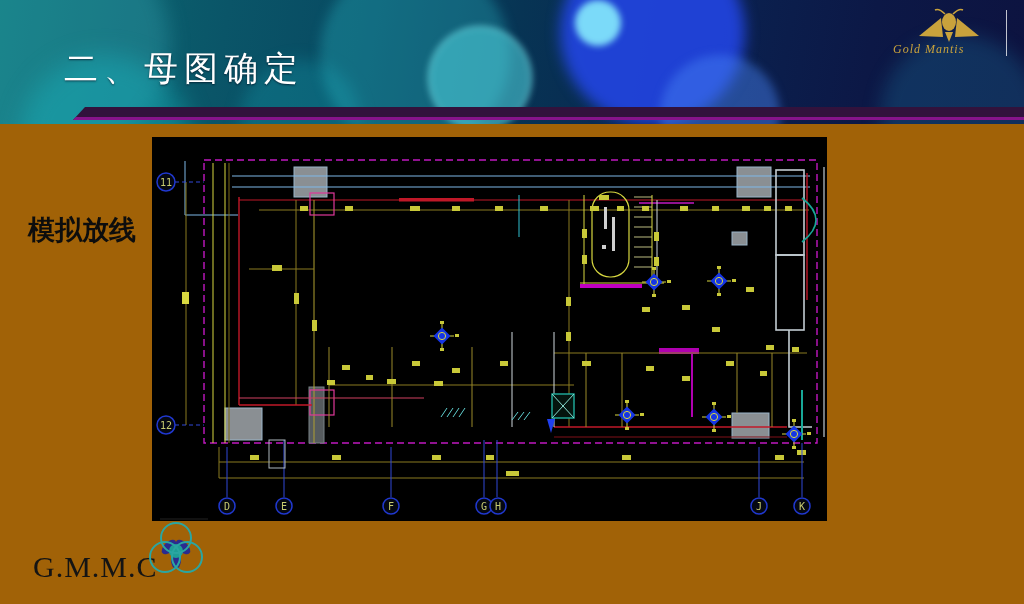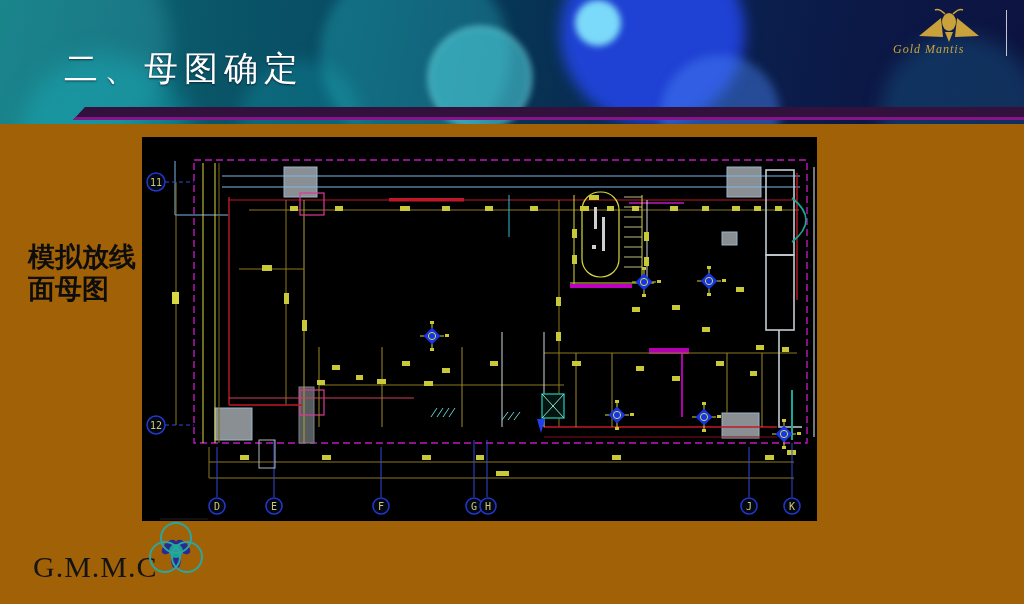--- a/index.html
+++ b/index.html
@@ -24,22 +24,22 @@
                text-shadow:0 1px 2px rgba(0,0,20,.6);}
   .accent-bar{position:absolute;left:73px;top:107px;width:951px;height:10px;background:#32123c;
               border-bottom:3px solid #86148a;clip-path:polygon(12px 0,100% 0,100% 100%,0 100%);}
   .logo{position:absolute;left:893px;top:6px;width:112px;height:58px;text-align:left;}
   .logo-text{position:absolute;left:0;top:36px;width:112px;color:#c9a23c;font-size:12px;
              font-style:italic;font-family:"Liberation Serif","DejaVu Serif",serif;letter-spacing:1px;}
   .logo-divider{position:absolute;left:1006px;top:10px;width:1px;height:46px;background:rgba(255,255,255,.75);}
 
   
   .side-note{position:absolute;left:28px;top:214px;width:130px;color:#0d0d0d;font-weight:700;
-             font-size:27px;line-height:32px;font-family:"Liberation Serif","DejaVu Serif",serif;margin-top:27px;}
-  .cad{position:absolute;left:142px;top:137px;width:675px;height:384px;background:#000;}
+             font-size:27px;line-height:32px;font-family:"Liberation Serif","DejaVu Serif",serif;}
+  .cad{position:absolute;left:152px;top:137px;width:675px;height:384px;background:#000;}
   .cad svg{display:block;}
 
   .footer-brand{position:absolute;left:33px;top:550px;color:#141414;font-size:30px;
                 font-family:"Liberation Serif","DejaVu Serif",serif;letter-spacing:1px;}
   .gmmc-logo{position:absolute;left:142px;top:516px;}
 </style>
 </head>
 <body>
 
 <div class="slide">
@@ -69,21 +69,20 @@
           <polygon points="52,26 60,26 56,36" fill="#c9a23c" stroke="none"></polygon>
         </g>
       </svg>
       <div class="logo-text">Gold Mantis</div>
     </div>
     <div class="logo-divider"></div>
   </div>
 
   <div class="side-note">
     <div>模拟放线</div>
-    <div>面母图</div>
   </div>
 
   <div class="cad">
     <svg width="675" height="384" viewBox="0 0 675 384">
       <defs>
         <g id="marker">
           <line x1="-12" y1="0" x2="12" y2="0" stroke="#d8d840" stroke-width="1"></line>
           <line x1="0" y1="-12" x2="0" y2="12" stroke="#d8d840" stroke-width="1"></line>
           <rect x="-6" y="-6" width="12" height="12" transform="rotate(45)" fill="#1535e6"></rect>
           <circle r="3.6" fill="none" stroke="#d8d840" stroke-width="1"></circle>

